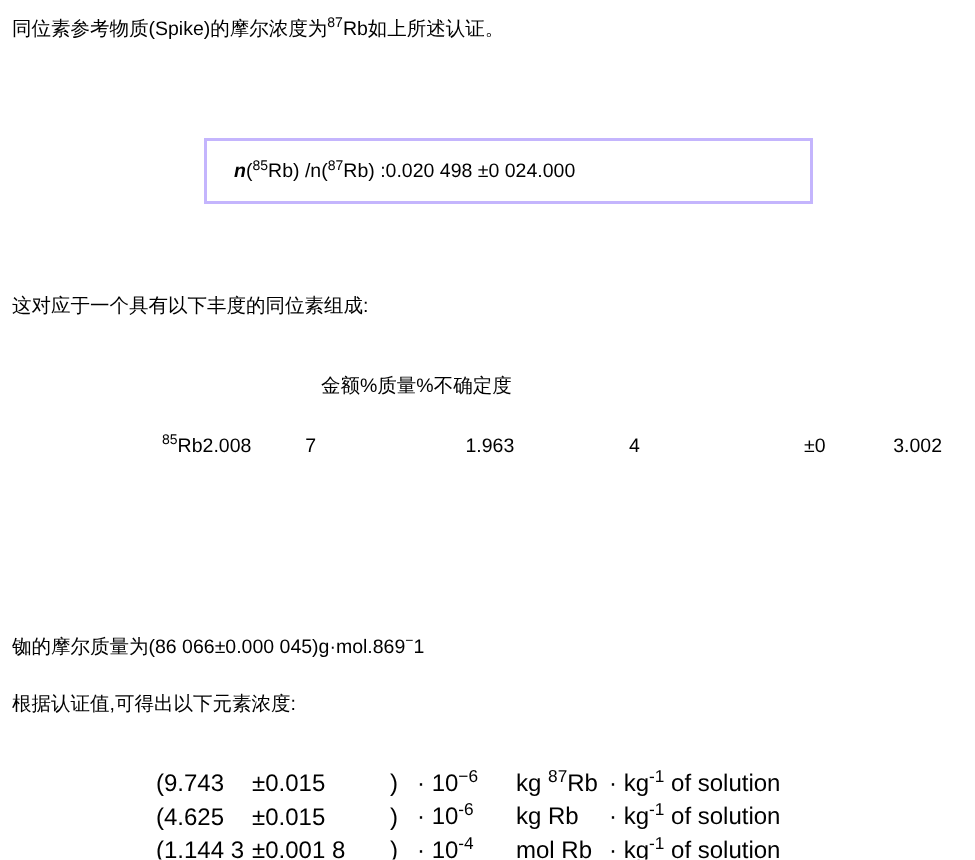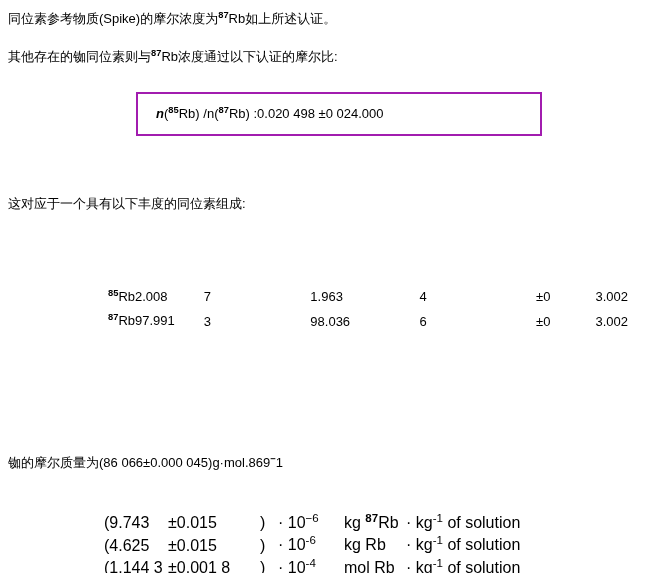--- a/index.html
+++ b/index.html
@@ -23,40 +23,40 @@
   }
   .para {
     position: absolute;
     white-space: nowrap;
     font-size: 13px;
     line-height: 1.2;
   }
   sup {
     font-size: 0.72em;
     vertical-align: super;
-    font-weight: bold;
+    font-weight: normal;
   }
   .sup-plain {
     font-size: 0.72em;
     vertical-align: super;
     font-weight: normal;
   }
   .p1 { left: 8px;  top: 10px; }
   .p2 { left: 8px;  top: 48px; }
   .p3 { left: 8px;  top: 196px; }
-  .p4 { left: 8px;  top: 422px; margin-top: 32px; }
+  .p4 { left: 8px;  top: 422px; }
   .p5 { left: 8px;  top: 461px; }
 
   .ratio-box {
     position: absolute;
     left: 136px;
     top: 92px;
     width: 406px;
     height: 44px;
-    border: 2px solid #a21caf;
+    border: 2px solid #c4b5fd;
     box-sizing: border-box;
   }
   .ratio-inner {
     position: absolute;
     left: 18px;
     top: 11px;
     white-space: nowrap;
     font-size: 13px;
   }
   .ratio-inner .ital {
@@ -112,61 +112,52 @@
 </style>
 </head>
 <body>
 
 <div class="page">
 
   <div class="para p1">
     <span>同位素参考物质(Spike)的摩尔浓度为</span><sup>87</sup><span>Rb如上所述认证。</span>
   </div>
 
-  <div class="para p2">
-    <span>其他存在的铷同位素则与</span><sup>87</sup><span>Rb浓度通过以下认证的摩尔比:</span>
-  </div>
 
   <div class="ratio-box">
     <div class="ratio-inner">
       <span class="ital">n</span><span>(</span><sup>85</sup><span>Rb)</span>
       <span>/n</span><span>(</span><sup>87</sup><span>Rb)</span>
       <span>:0.020 498</span>
       <span>±0 024.000</span>
     </div>
   </div>
 
   <div class="para p3">这对应于一个具有以下丰度的同位素组成:</div>
 
+  <div class="abund-header">金额%质量%不确定度</div>
 
   <table class="abund-table">
     <tbody>
       <tr>
         <td class="c0"><sup>85</sup><span>Rb2.008</span></td>
         <td class="c1">7</td>
         <td class="c2">1.963</td>
         <td class="c3">4</td>
         <td class="c4">±0</td>
         <td class="c5">3.002</td>
       </tr>
-      <tr>
-        <td class="c0"><sup>87</sup><span>Rb97.991</span></td>
-        <td class="c1">3</td>
-        <td class="c2">98.036</td>
-        <td class="c3">6</td>
-        <td class="c4">±0</td>
-        <td class="c5">3.002</td>
-      </tr>
     </tbody>
   </table>
 
   <div class="para p4">
     <span>铷的摩尔质量为(86 066±0.000 045)g·mol.869</span><sup>−</sup><span>1</span>
   </div>
 
+  <div class="para p5">根据认证值,可得出以下元素浓度:</div>
 
   <table class="conc-table">
     <tbody>
       <tr>
         <td class="k0">(9.743</td>
         <td class="k1">±0.015</td>
         <td class="k2">)</td>
         <td class="k3"><span>·</span> <span>10</span><span class="sup-plain">−6</span></td>
         <td class="k4"><span>kg</span> <sup>87</sup><span>Rb</span></td>
         <td class="k5"><span>· kg</span><span class="sup-plain">-1</span> <span>of solution</span></td>

